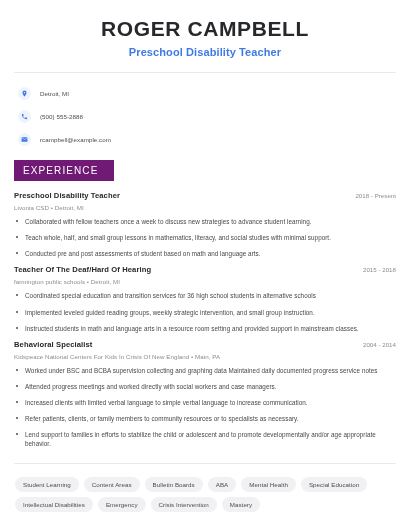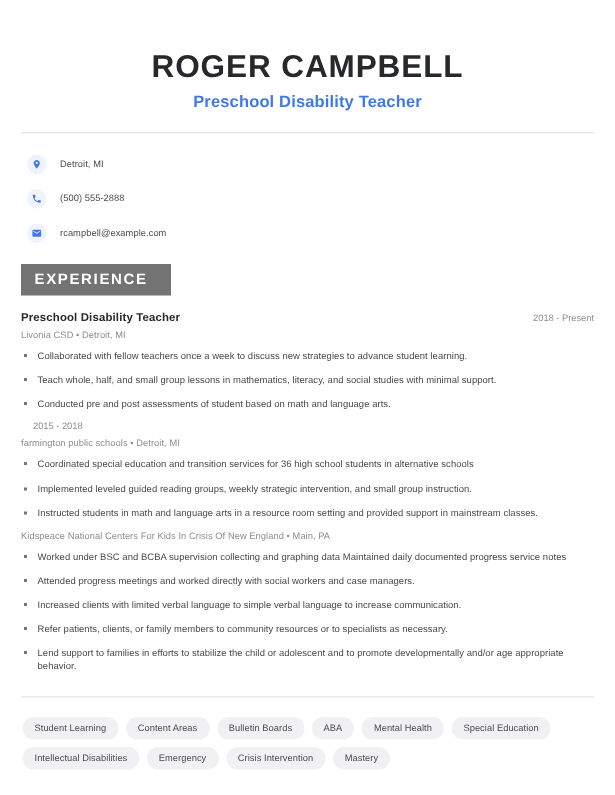--- a/index.html
+++ b/index.html
@@ -12,21 +12,21 @@
     background: #ffffff;
     font-family: "Liberation Sans", sans-serif;
     color: #2f3033;
     overflow: hidden;
   }
   .page {
     width: 410px;
     height: 530px;
     position: relative;
     box-sizing: border-box;
-    padding: 16px 14px;
+    padding: 0 14px;
   }
 
   
   .header {
     padding-top: 17px;
     text-align: center;
   }
   .full-name {
     font-size: 21px;
     font-weight: bold;
@@ -73,24 +73,24 @@
   .contact-text {
     font-size: 6.2px;
     color: #4a4c50;
     letter-spacing: 0.05px;
   }
 
   
   .section { margin-top: 13px; }
   .banner {
     display: inline-block;
-    background: #737373;
+    background: #701a75;
     color: #ffffff;
     font-size: 10px;
-    font-weight: bold;
+    font-weight: normal;
     letter-spacing: 1.1px;
     padding: 5px 16px 5px 9px;
     min-width: 66px;
   }
 
   
   .jobs { margin-top: 10px; }
   .job { margin-bottom: 2px; }
   .job-head {
     display: flex;
@@ -213,31 +213,36 @@
         <div class="job-sub">Livonia CSD • Detroit, MI</div>
         <ul class="bullets">
           <li>Collaborated with fellow teachers once a week to discuss new strategies to advance student learning.</li>
           <li>Teach whole, half, and small group lessons in mathematics, literacy, and social studies with minimal support.</li>
           <li>Conducted pre and post assessments of student based on math and language arts.</li>
         </ul>
       </div>
 
       <div class="job">
         <div class="job-head">
+          <span class="job-role">Teacher Of The Deaf/Hard Of Hearing</span>
           <span class="job-dates">2015 - 2018</span>
         </div>
         <div class="job-sub">farmington public schools • Detroit, MI</div>
         <ul class="bullets">
           <li>Coordinated special education and transition services for 36 high school students in alternative schools</li>
           <li>Implemented leveled guided reading groups, weekly strategic intervention, and small group instruction.</li>
           <li>Instructed students in math and language arts in a resource room setting and provided support in mainstream classes.</li>
         </ul>
       </div>
 
       <div class="job">
+        <div class="job-head">
+          <span class="job-role">Behavioral Specialist</span>
+          <span class="job-dates">2004 - 2014</span>
+        </div>
         <div class="job-sub">Kidspeace National Centers For Kids In Crisis Of New England • Main, PA</div>
         <ul class="bullets">
           <li>Worked under BSC and BCBA supervision collecting and graphing data Maintained daily documented progress service notes</li>
           <li>Attended progress meetings and worked directly with social workers and case managers.</li>
           <li>Increased clients with limited verbal language to simple verbal language to increase communication.</li>
           <li>Refer patients, clients, or family members to community resources or to specialists as necessary.</li>
           <li>Lend support to families in efforts to stabilize the child or adolescent and to promote developmentally and/or age appropriate behavior.</li>
         </ul>
       </div>
 

